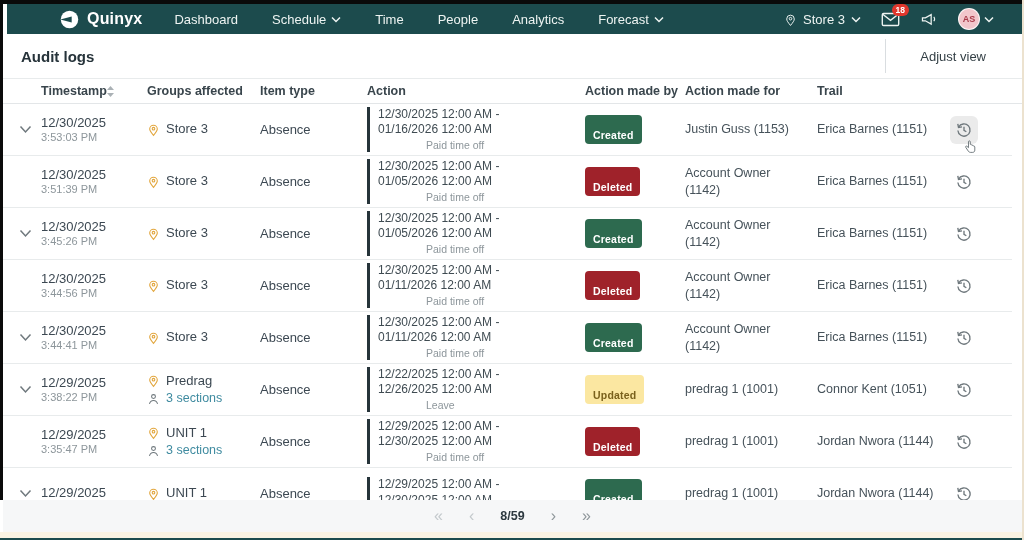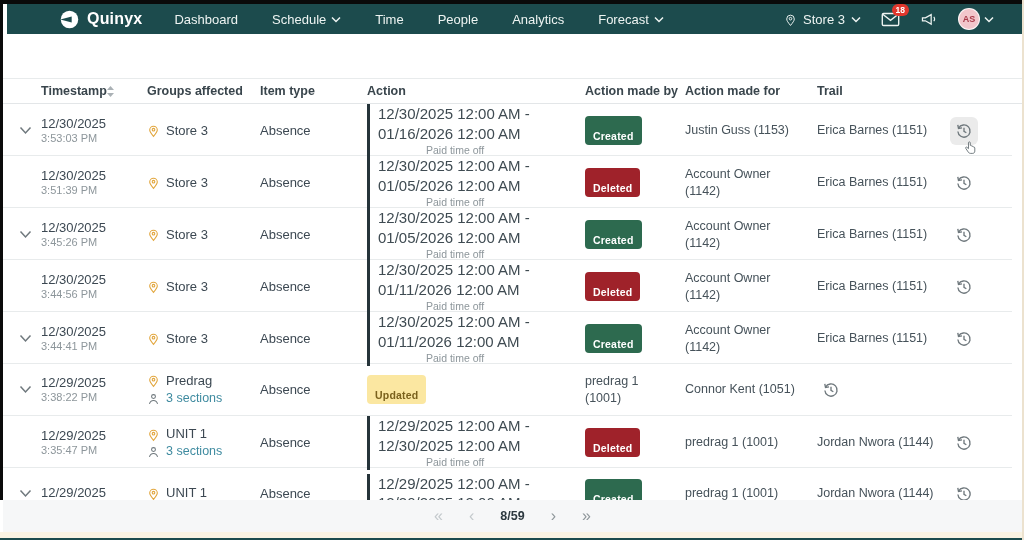--- a/index.html
+++ b/index.html
@@ -52,21 +52,21 @@
   .chev { color:#6f787d; }
   .chev.hidden { visibility:hidden; }
   .ts-block { line-height:1.25; }
   .ts-date { font-size:13px; color:#3c4852; }
   .ts-time { font-size:11px; color:#8d969b; }
   .grp-block { line-height:1.4; }
   .g-line { display:flex; align-items:center; gap:6px; }
   .g-name { font-size:13px; color:#3c4852; }
   .g-sections { font-size:12.5px; color:#3f8ba0; cursor:pointer; }
   .item-box { border-left:3px solid #26343a; padding-left:8px; line-height:1.3; }
-  .item-line { font-size:15px; color:#3f4b52; white-space:nowrap; }
+  .item-line { font-size:12px; color:#3f4b52; white-space:nowrap; }
   .item-sub { font-size:10.5px; color:#8d969b; margin-top:1px;padding-left:48px; }
   .badge { display:inline-block; font-size:10.5px; font-weight:700; padding:14px 8px 3px; border-radius:4px;
            letter-spacing:.2px; }
   .name-cell { font-size:12.5px; color:#46525a; line-height:1.35; padding-right:10px; }
   .trail-wrap { position:relative; width:28px; height:28px; display:flex; align-items:center; justify-content:center;
                 border-radius:6px; cursor:pointer; }
   .trail-wrap.hovered { background:#ebebeb; }
   .cursor-float { position:absolute; left:14px; top:24px; z-index:5; }
 
   
@@ -149,20 +149,24 @@
       </span>
       <span class="avatar-wrap">
         <span class="avatar">AS</span>
         <svg width="10" height="7" viewBox="0 0 10 7">
             <polyline points="1,1.5 5,5.5 9,1.5" fill="none" stroke="#eef4f2" stroke-width="1.5"></polyline>
           </svg>
       </span>
     </div>
   </div>
 
+  <div class="page-head">
+    <span class="page-title">Audit logs</span>
+    <span class="adjust-view">Adjust view</span>
+  </div>
 
   <div class="thead grid">
     <span></span>
     <span class="th">
       <span>Timestamp</span>
       <svg width="7" height="11" viewBox="0 0 7 11">
         <polygon points="3.5,0 7,4 0,4" fill="#aab1b5"></polygon>
           <polygon points="3.5,11 7,7 0,7" fill="#aab1b5"></polygon>
       </svg>
     </span>
@@ -475,20 +479,27 @@
                 <path d="M4.5 21c1.2-4.6 4.5-6.3 7.5-6.3s6.3 1.7 7.5 6.3"></path>
             </svg>
             <span class="g-sections">3 sections</span>
           </div>
         </div>
       </div>
       <div class="cell">
           <span>Absence</span>
         </div>
       <div class="cell">
+        <div class="item-box">
+          <div class="item-line">12/22/2025 12:00 AM -</div>
+          <div class="item-line">12/26/2025 12:00 AM</div>
+          <div class="item-sub">Leave</div>
+        </div>
+      </div>
+      <div class="cell">
           <span class="badge" style="background: rgb(251, 231, 161); color: rgb(122, 97, 28);">Updated</span>
         </div>
       <div class="cell">
           <span class="name-cell">predrag 1 (1001)</span>
         </div>
       <div class="cell">
           <span class="name-cell">Connor Kent (1051)</span>
         </div>
       <div class="cell">
         <span class="trail-wrap">

